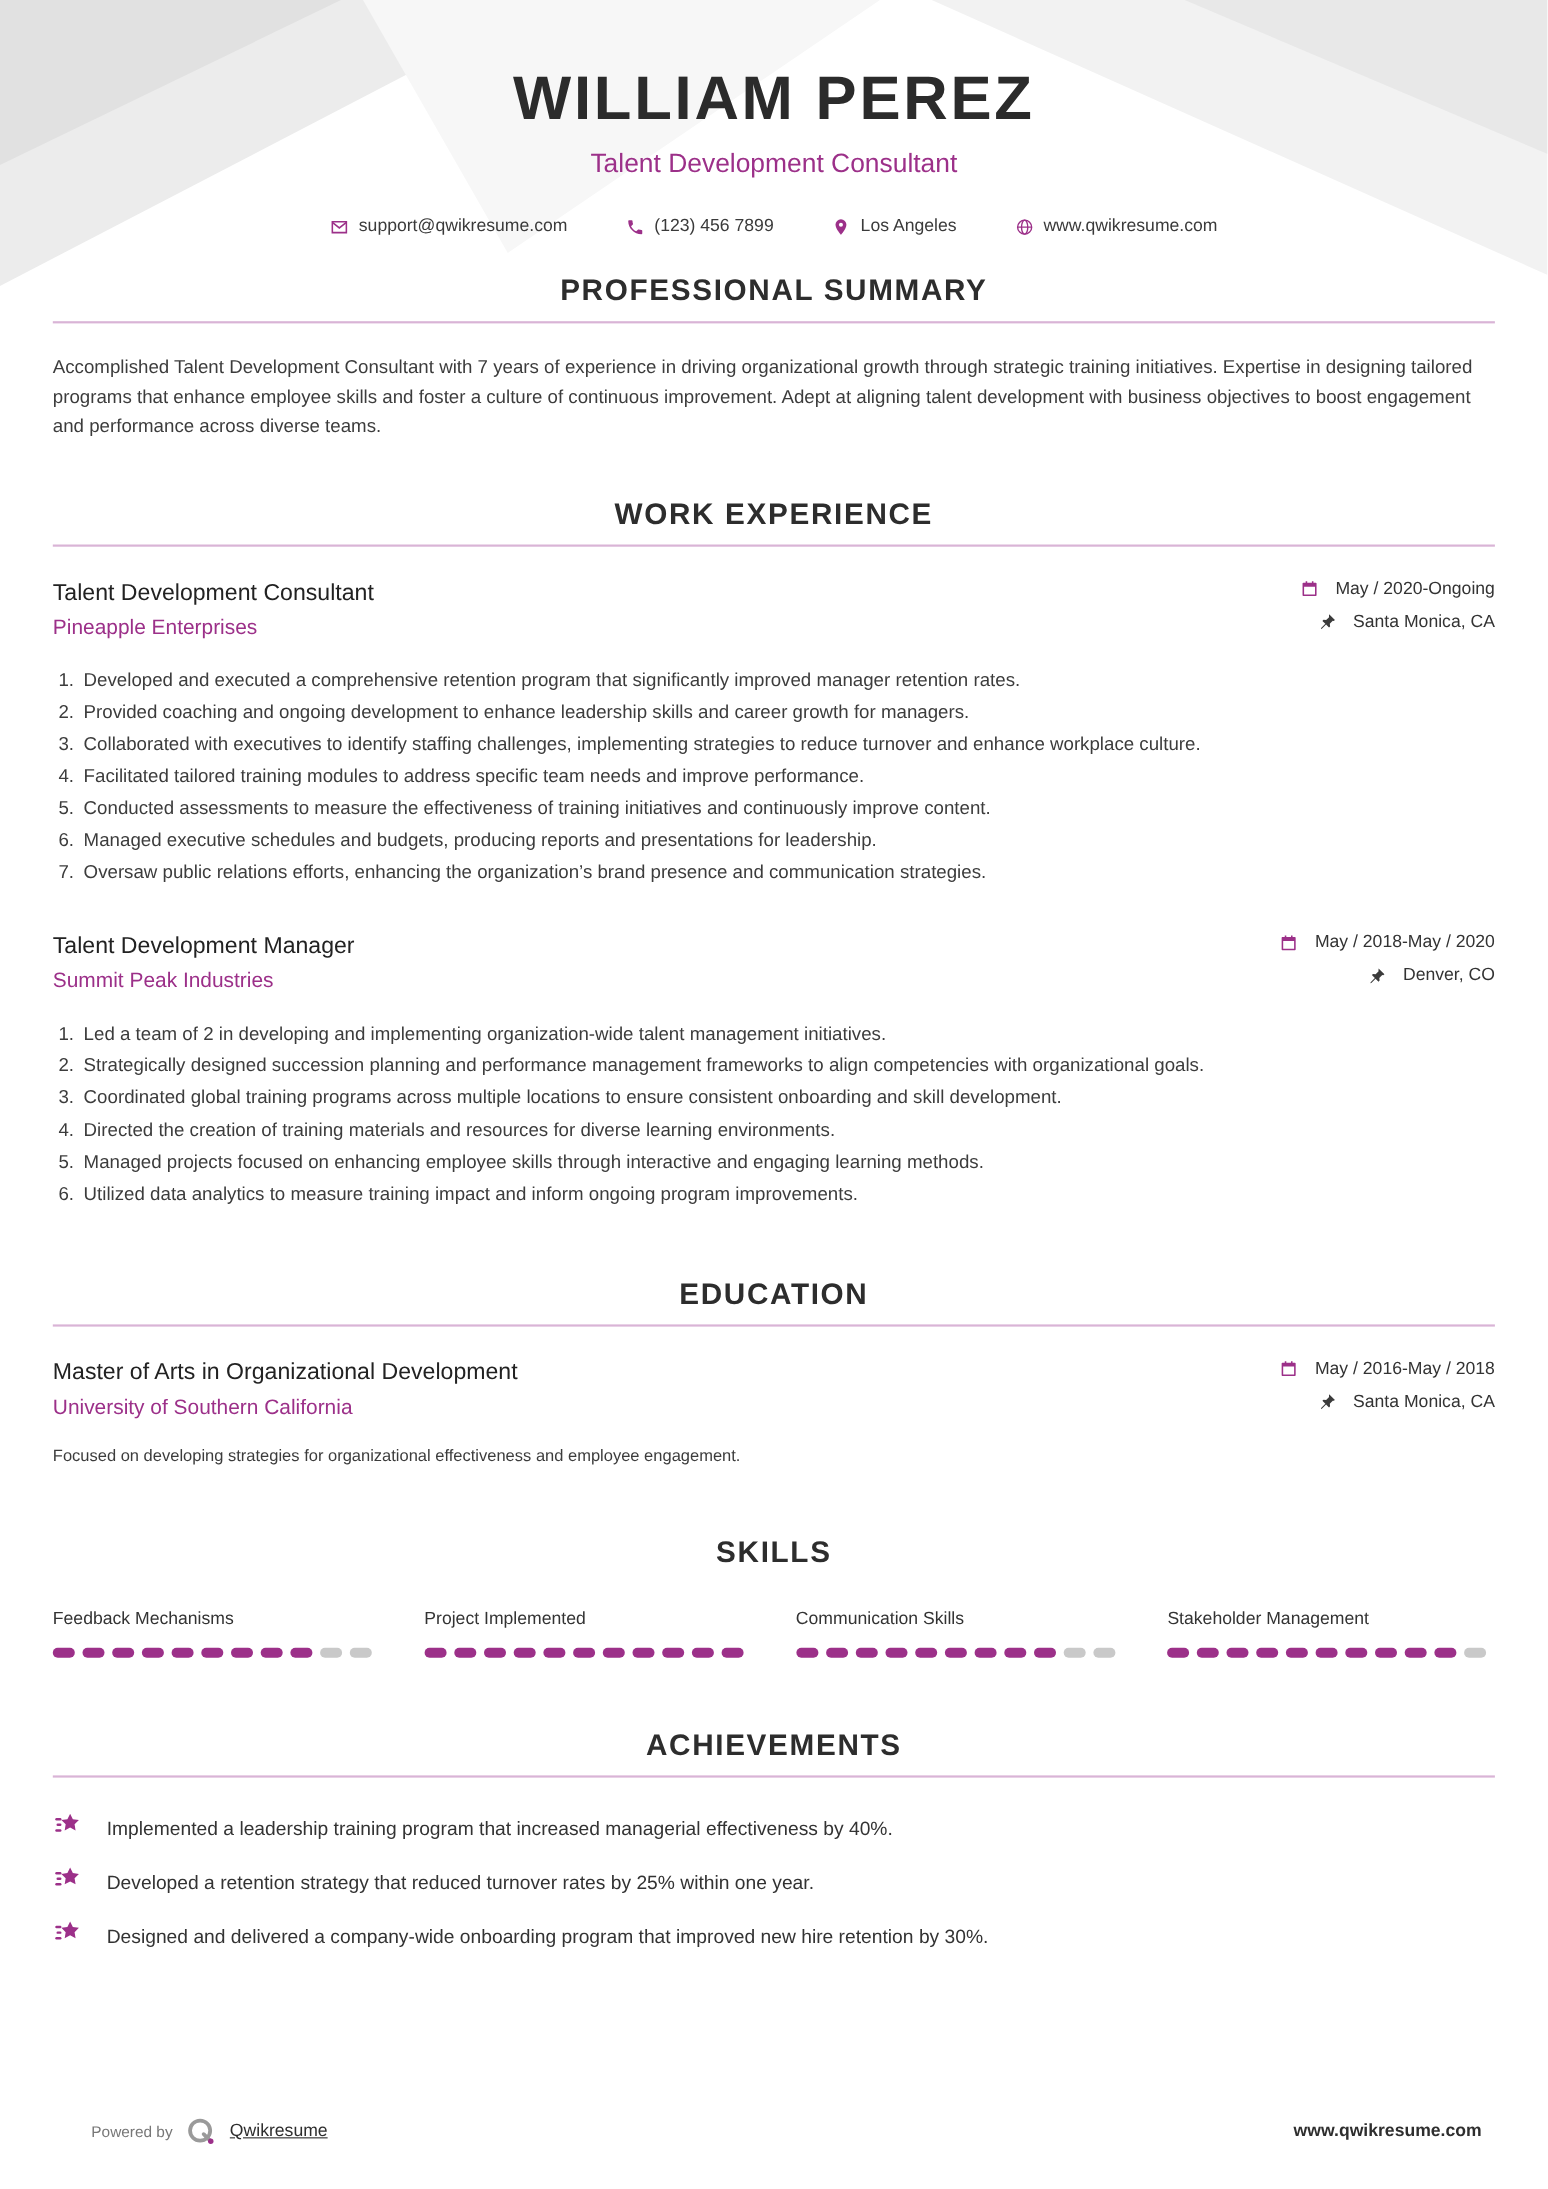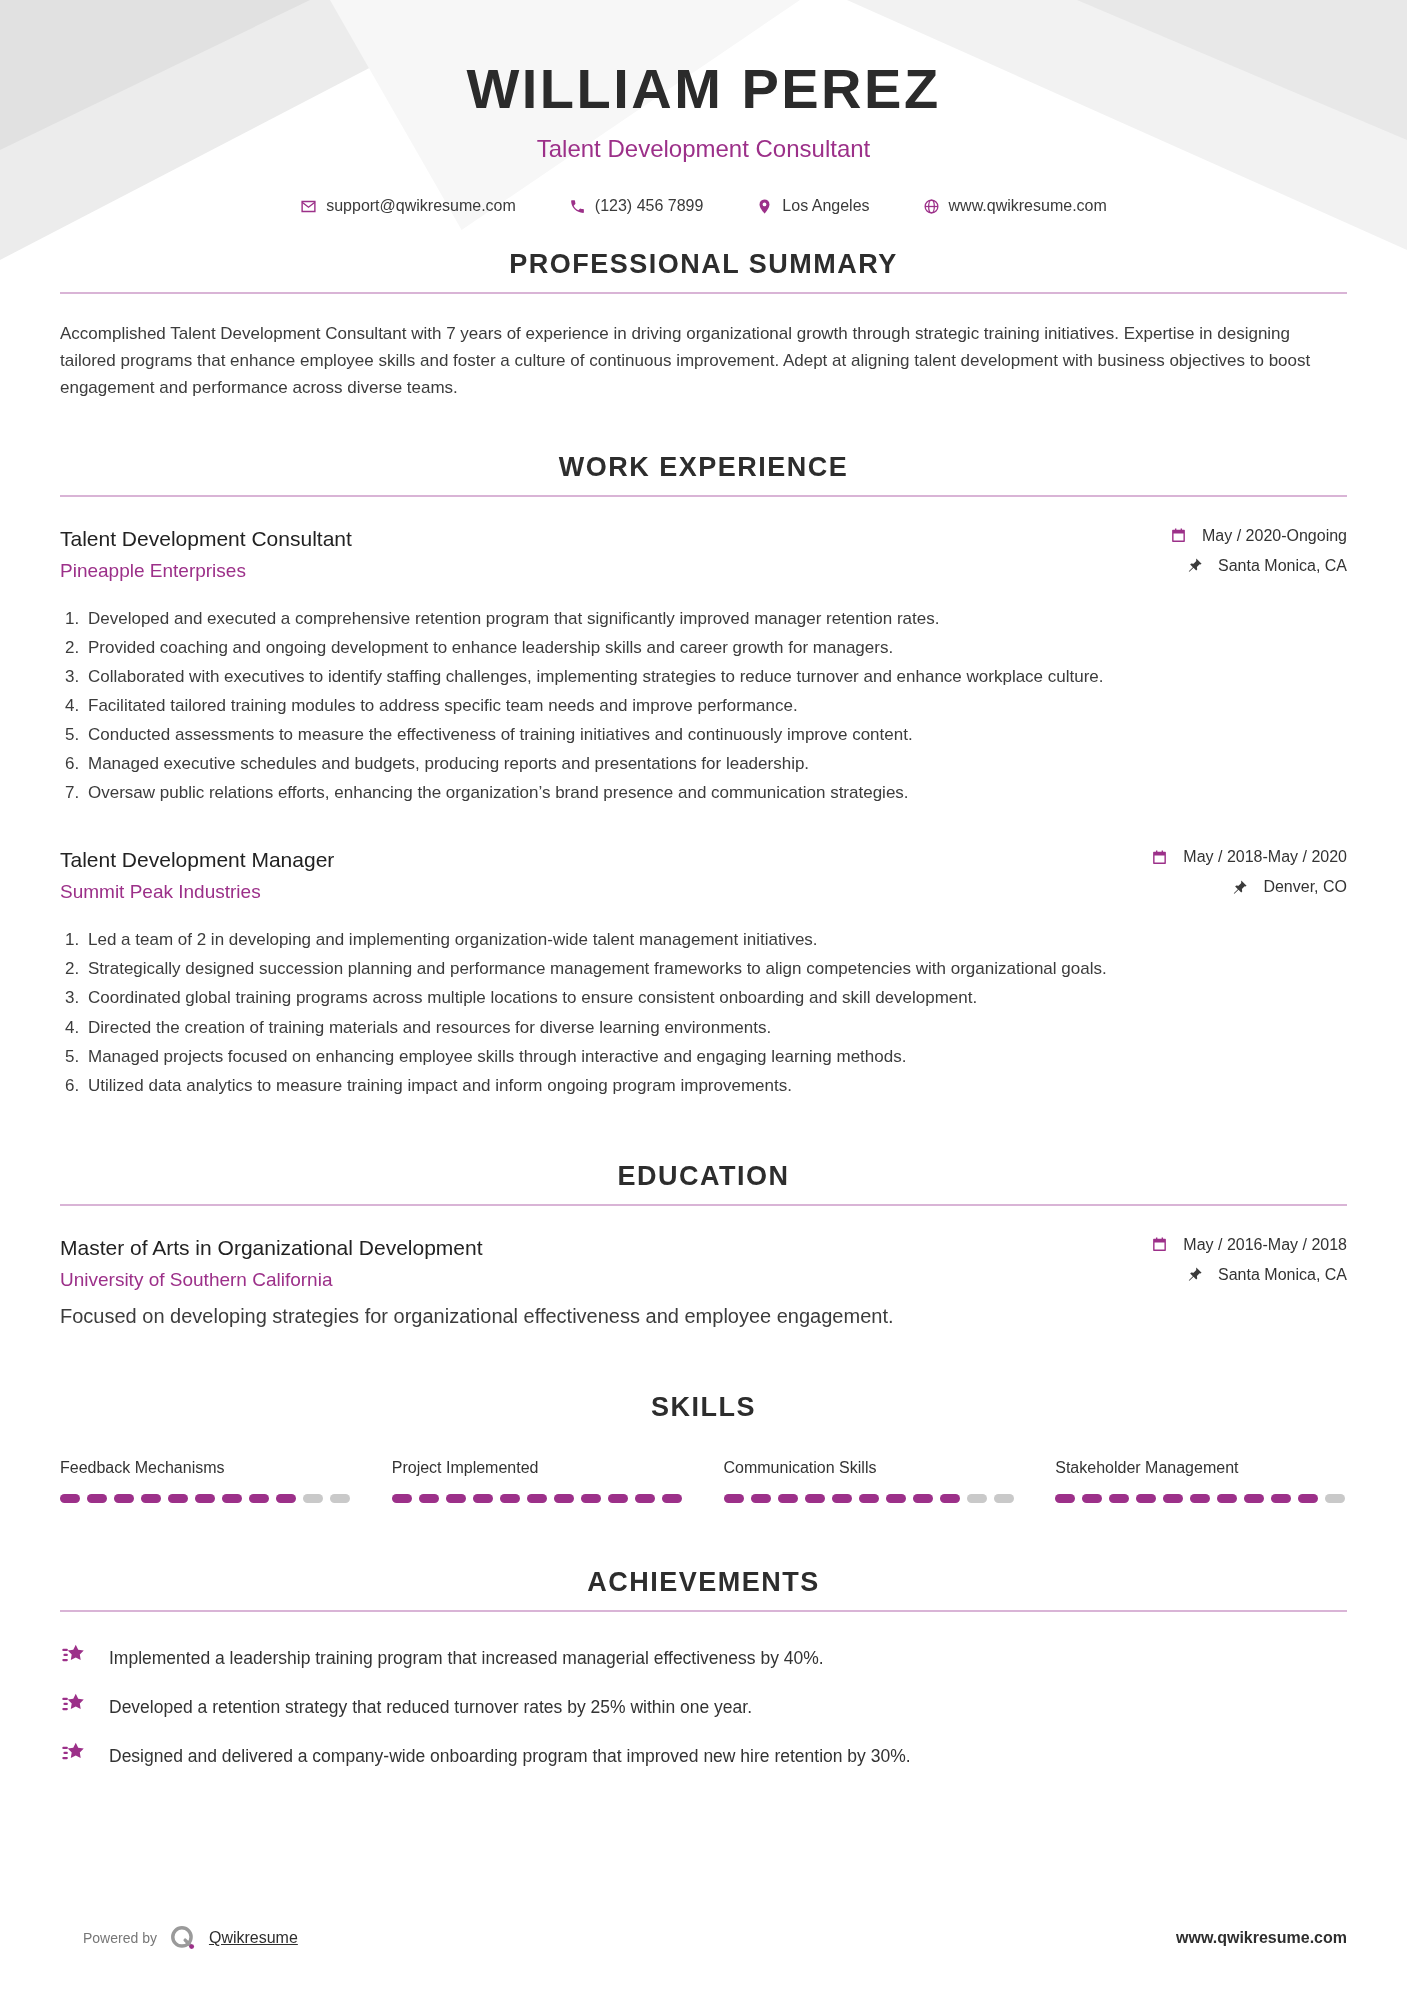--- a/index.html
+++ b/index.html
@@ -8,21 +8,21 @@
   .page { position: relative; width: 1407px; height: 1990px; background: #fff; overflow: hidden; }
 
   
   .decor { position: absolute; top: 0; left: 0; width: 100%; height: 260px; pointer-events: none; }
   .decor .s1 { position: absolute; left: 0; top: 0; width: 500px; height: 260px; background: #ececec; clip-path: polygon(0 0, 100% 0, 0 100%); }
   .decor .s2 { position: absolute; left: 0; top: 0; width: 310px; height: 150px; background: #e1e1e1; clip-path: polygon(0 0, 100% 0, 0 100%); }
   .decor .s3 { position: absolute; right: 0; top: 0; width: 560px; height: 250px; background: #f2f2f2; clip-path: polygon(0 0, 100% 0, 100% 100%); }
   .decor .s4 { position: absolute; right: 0; top: 0; width: 330px; height: 140px; background: #e8e8e8; clip-path: polygon(0 0, 100% 0, 100% 100%); }
   .decor .s5 { position: absolute; left: 330px; top: 0; width: 470px; height: 230px; background: #f7f7f7; clip-path: polygon(0 0, 100% 0, 28% 100%); }
 
-  .inner { position: relative; padding: 0 60px; }
+  .inner { position: relative; padding: 0 48px; }
 
   
   .header { position: relative; text-align: center; padding-top: 56px; }
   .name { font-size: 56px; font-weight: 700; letter-spacing: 2.5px; color: #2b2b2b; }
   .role { margin-top: 14px; font-size: 24px; color: #9c3089; }
   .contact-row { margin-top: 34px; display: flex; justify-content: center; align-items: flex-start; gap: 53px; font-size: 16px; color: #3a3a3a; }
   .contact-item { display: flex; align-items: center; gap: 9px; }
   .c-icon { display: inline-flex; width: 17px; height: 17px; }
   .c-icon svg { width: 100%; height: 100%; }
 
@@ -44,21 +44,21 @@
   .job-right { text-align: right; flex-shrink: 0; }
   .meta-line { display: flex; justify-content: flex-end; align-items: center; gap: 15px; font-size: 16px; color: #333; }
   .meta-line + .meta-line { margin-top: 12px; }
   .m-icon { display: inline-flex; width: 17px; height: 17px; }
   .m-icon svg { width: 100%; height: 100%; }
 
   ol.bullets { margin-top: 26px; padding-left: 24px; }
   ol.bullets li { font-size: 17px; line-height: 1.3; color: #3c3c3c; margin-bottom: 7px; padding-left: 4px; }
 
   
-  .edu-desc { margin-top: 14px; font-size: 20px; color: #3c3c3c; }
+  .edu-desc { margin-top: 24px; font-size: 15px; color: #3c3c3c; }
 
   
   .skills-grid { margin-top: 36px; display: grid; grid-template-columns: repeat(4, 1fr); gap: 40px; }
   .skill-name { font-size: 16px; color: #333; }
   .skill-bar { margin-top: 17px; display: flex; gap: 7px; }
   .skill-bar .dash { width: 20px; height: 9px; border-radius: 5px; background: #c9c9c9; flex: 0 0 auto; }
   .skill-bar .dash.filled { background: #9c3089; }
 
   
   .ach-list { margin-top: 30px; }

